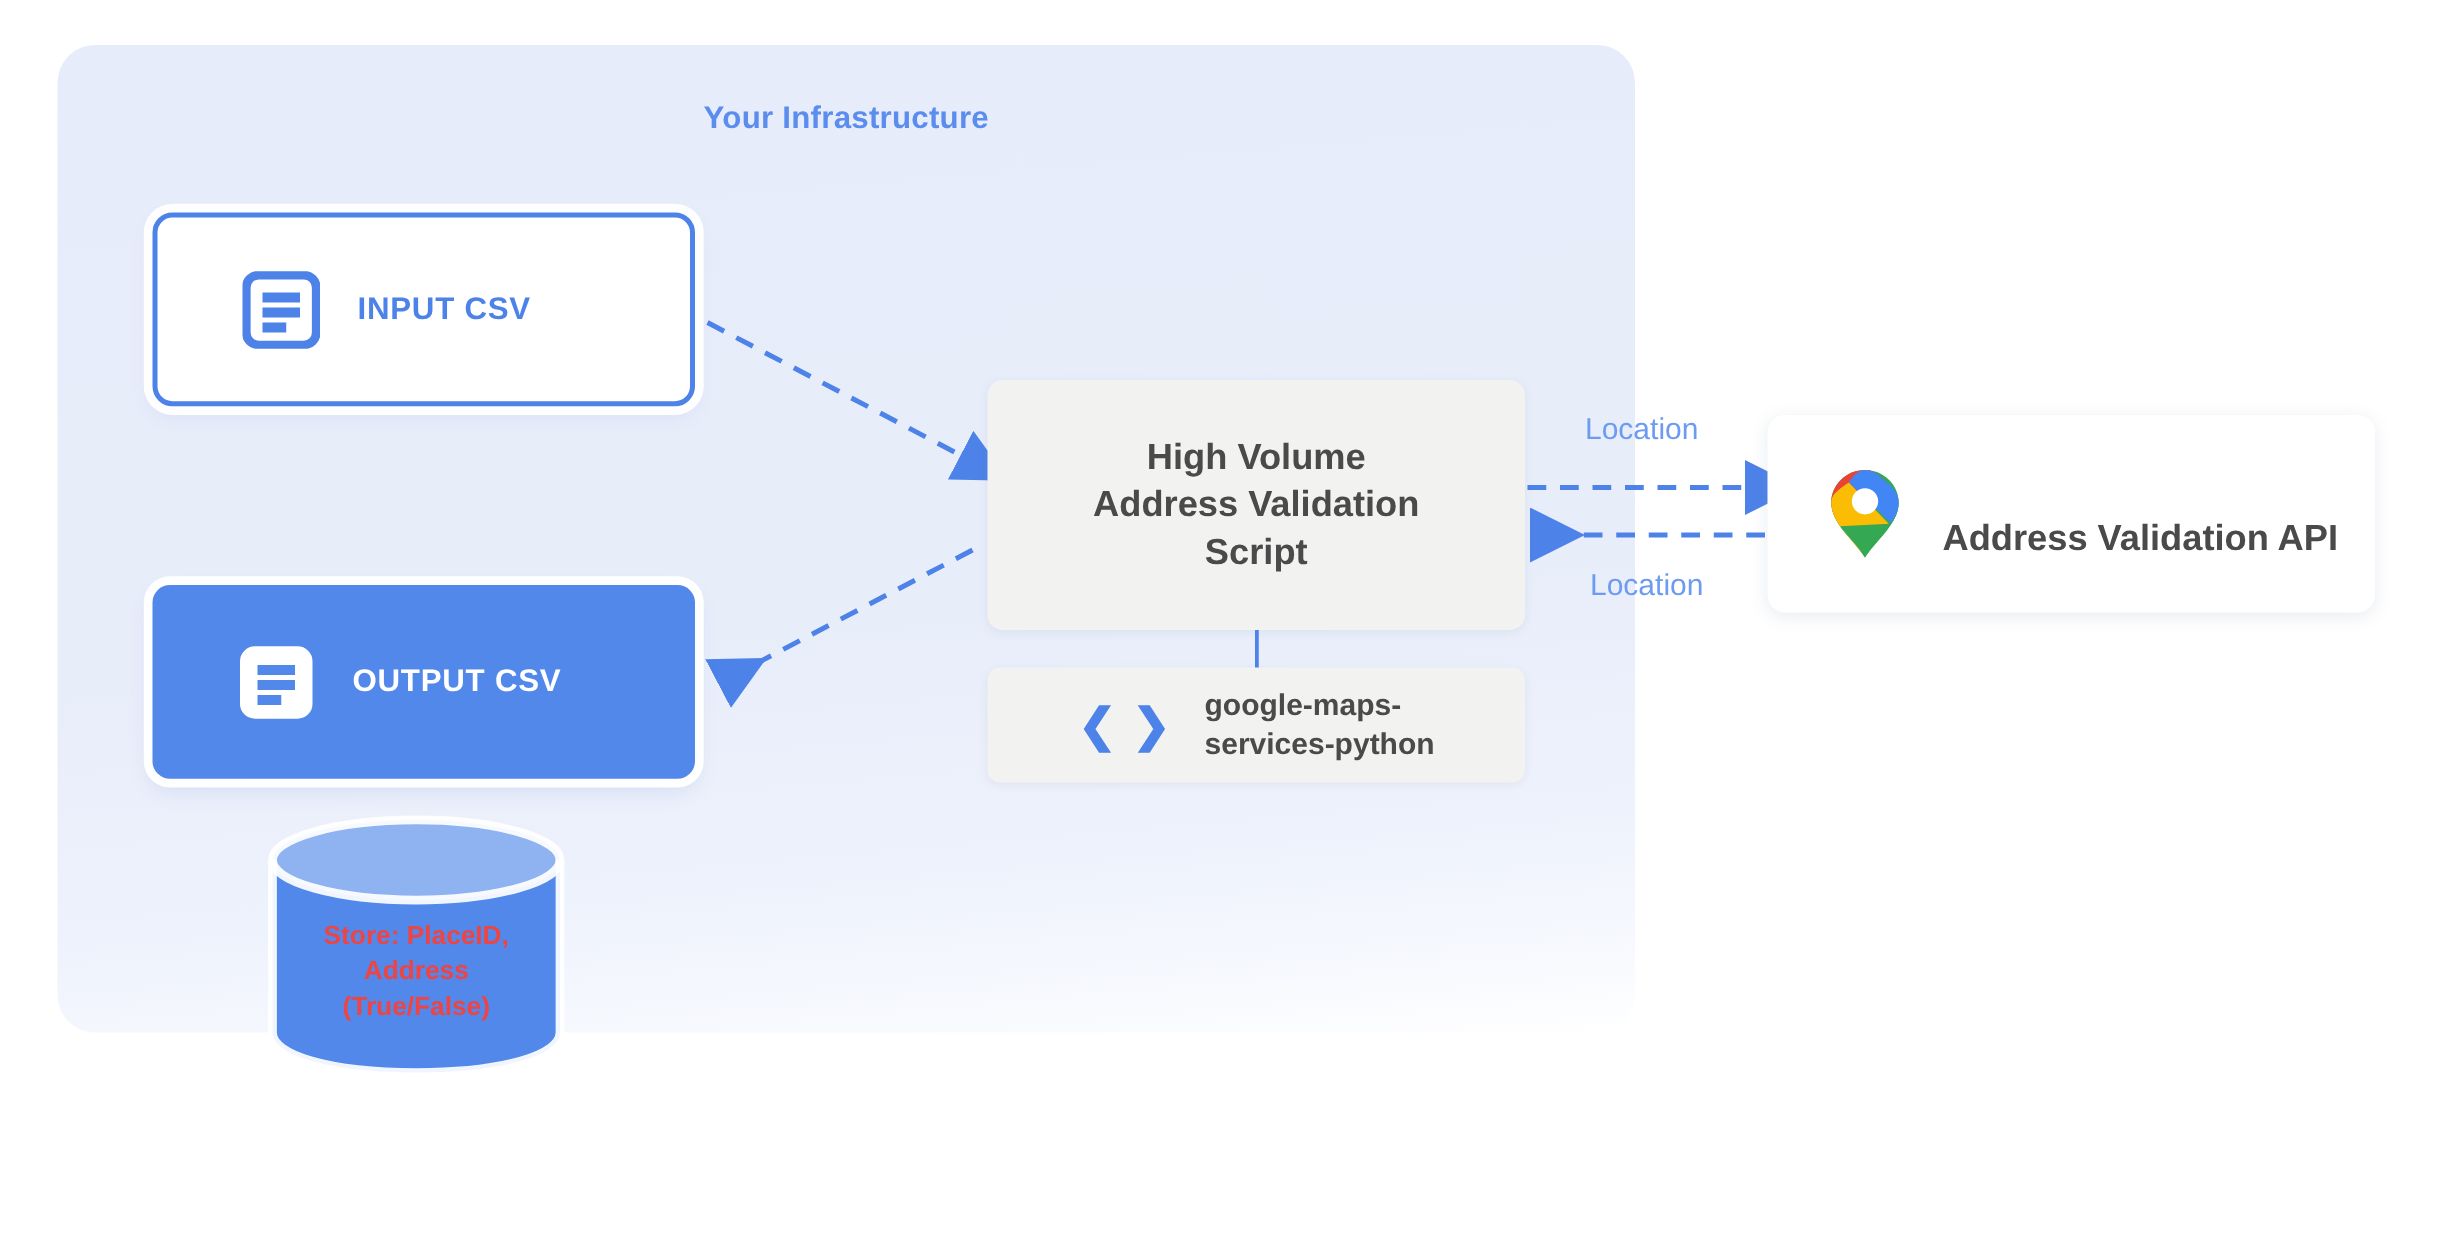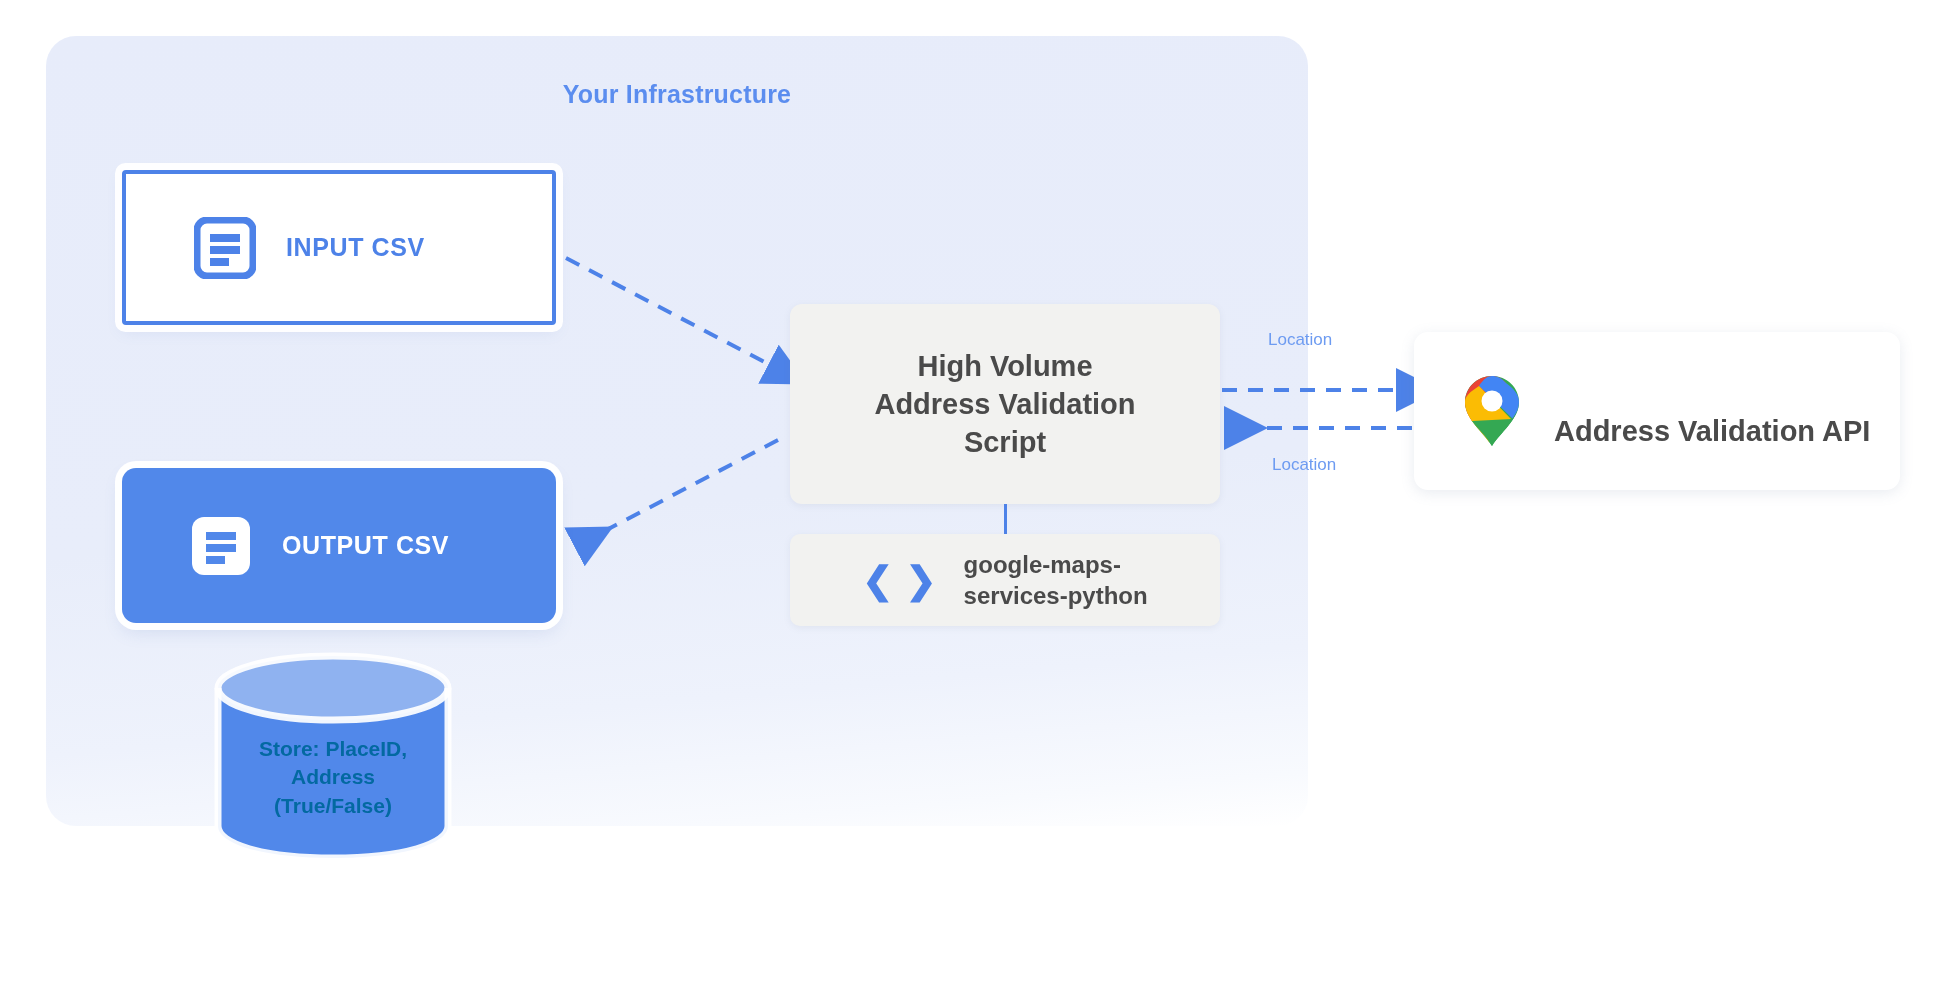--- a/index.html
+++ b/index.html
@@ -51,21 +51,21 @@
   }
 
   
   #input-csv {
     left: 122px;
     top: 170px;
     width: 434px;
     height: 155px;
     background: #ffffff;
     border: 4px solid #4d82e8;
-    border-radius: 4px;
+    border-radius: 16px;
     box-shadow: 0 0 0 7px rgba(255,255,255,0.95), 0 6px 16px rgba(90,120,190,0.13);
     padding-left: 68px;
   }
   #input-csv .lbl {
     margin-left: 30px;
     font-size: 25px;
     font-weight: bold;
     color: #4d82e8;
     letter-spacing: 0.6px;
   }
@@ -181,30 +181,30 @@
     height: 218px;
   }
   #db-label {
     position: absolute;
     left: 210px;
     top: 735px;
     width: 246px;
     text-align: center;
     font-size: 21px;
     font-weight: bold;
-    color: #0369a1;
+    color: #ef4444;
     line-height: 1.35;
     white-space: pre-line;
     pointer-events: none;
   }
 
   
   .edge-label {
     position: absolute;
-    font-size: 17px;
+    font-size: 24px;
     color: #6d9bf1;
     white-space: nowrap;
   }
   #label-location { left: 1268px; top: 330px; }
   #label-placeid  { left: 1272px; top: 455px; }
 
   #edges {
     position: absolute;
     left: 0; top: 0;
     width: 1954px; height: 988px;

